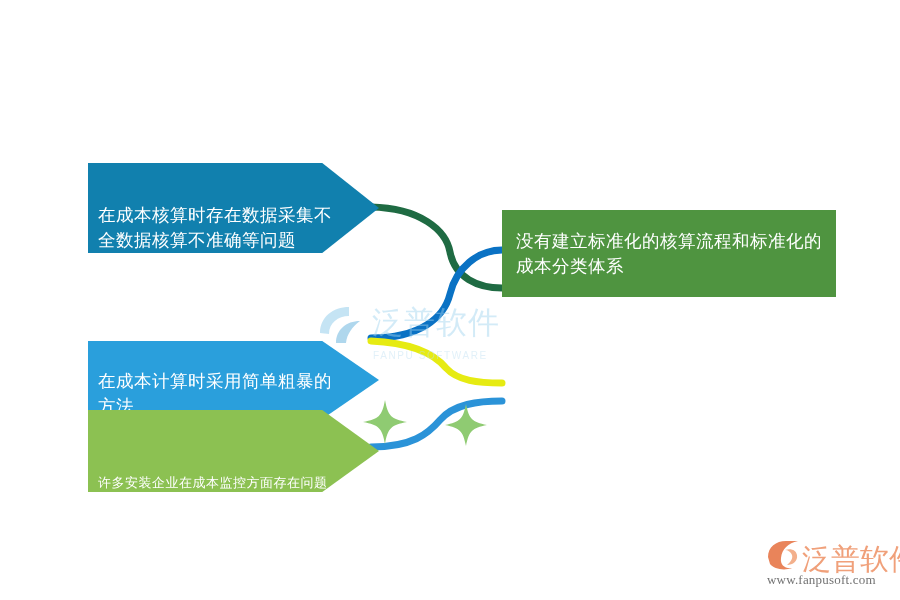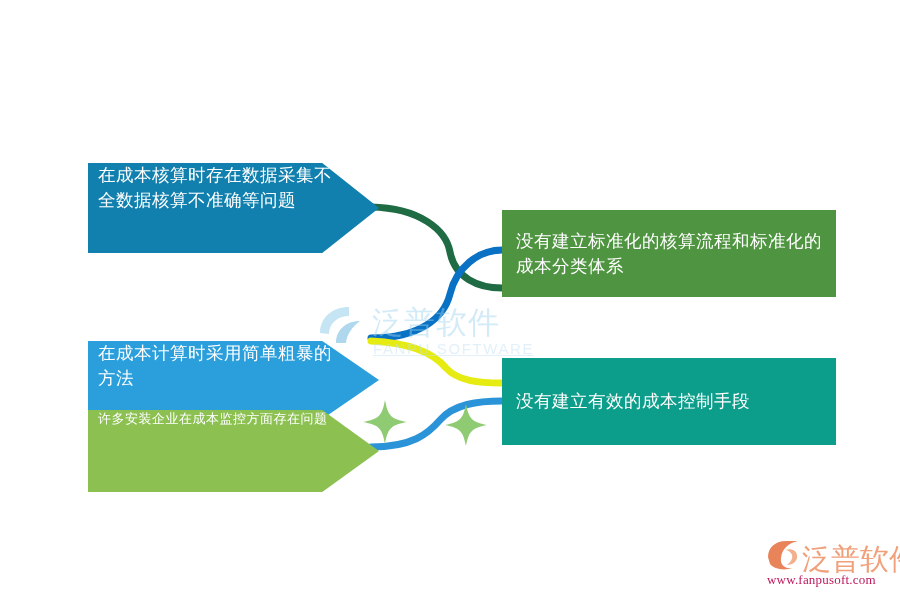--- a/index.html
+++ b/index.html
@@ -12,21 +12,21 @@
   }
   #stage{position:absolute;left:0;top:0;width:900px;height:600px;}
 
   
   #links{position:absolute;left:0;top:0;width:900px;height:600px;}
 
   
   .chev{
     position:absolute;
     display:flex;
-    align-items:flex-start;
+    align-items:flex-end;
     box-sizing:border-box;
     color:#FFFFFF;
     line-height:1.42;
     letter-spacing:.5px;
   }
   .chev .txt{
     display:block;
     padding-left:10px;
     padding-right:40px;
   }
@@ -51,41 +51,40 @@
     opacity:.45;
     pointer-events:none;
   }
   #watermark .wm-cn{
     position:absolute;left:56px;top:2px;
     font-size:31px;color:#9fd3ef;
     font-family:"Liberation Sans","DejaVu Sans",sans-serif;
     white-space:nowrap;letter-spacing:1px;
   }
   #watermark .wm-en{
-    position:absolute;left:57px;top:40px;
-    font-size:15px;color:#bfe0f2;letter-spacing:1.6px;
+    position:absolute;left:57px;top:50px;
+    font-size:10px;color:#bfe0f2;letter-spacing:1.6px;
     font-family:"Liberation Sans","DejaVu Sans",sans-serif;
     white-space:nowrap;
-    text-decoration:underline;
   }
 
   
   #brand{
     position:absolute;left:766px;top:538px;
     width:126px;height:58px;
   }
   #brand .b-cn{
     position:absolute;left:36px;top:2px;
     font-size:29px;color:#F0A07A;
     font-family:"Liberation Sans","DejaVu Sans",sans-serif;
     white-space:nowrap;letter-spacing:0px;
   }
   #brand .b-url{
     position:absolute;left:1px;top:34px;
-    font-size:13px;color:#be185d;letter-spacing:.2px;
+    font-size:13px;color:#737373;letter-spacing:.2px;
     font-family:"Liberation Serif","DejaVu Serif",serif;
     white-space:nowrap;
   }
 </style>
 </head>
 <body>
 
 <div id="stage">
 
   <svg id="links" viewBox="0 0 900 600">
@@ -120,24 +119,20 @@
               background:#8CC152;
               clip-path:polygon(0 0, 80.5% 0, 100% 50%, 80.5% 100%, 0 100%);">
     <span class="txt">许多安装企业在成本监控方面存在问题</span>
   </div>
 
   <div class="rect" style="left:502px;top:210px;width:334px;height:87px;font-size:17.5px;
               background:#4F9440;">
     <span class="txt">没有建立标准化的核算流程和标准化的成本分类体系</span>
   </div>
 
-  <div class="rect" style="left:502px;top:358px;width:334px;height:87px;font-size:17.5px;
-              background:#0C9E8A;">
-    <span class="txt">没有建立有效的成本控制手段</span>
-  </div>
 
   <div id="watermark">
     <svg width="60" height="50" viewBox="0 0 60 50" style="position:absolute;left:0;top:3px;">
       <path d="M4 30 C4 14 17 4 33 4 L33 13 C22 13 13 20 13 31 Z" fill="#7FC4E8"></path>
       <path d="M20 40 C20 27 30 18 44 18 C36 24 31 31 30 40 Z" fill="#4FA7D9"></path>
     </svg>
     <div class="wm-cn">泛普软件</div>
     <div class="wm-en">FANPU SOFTWARE</div>
   </div>
 

